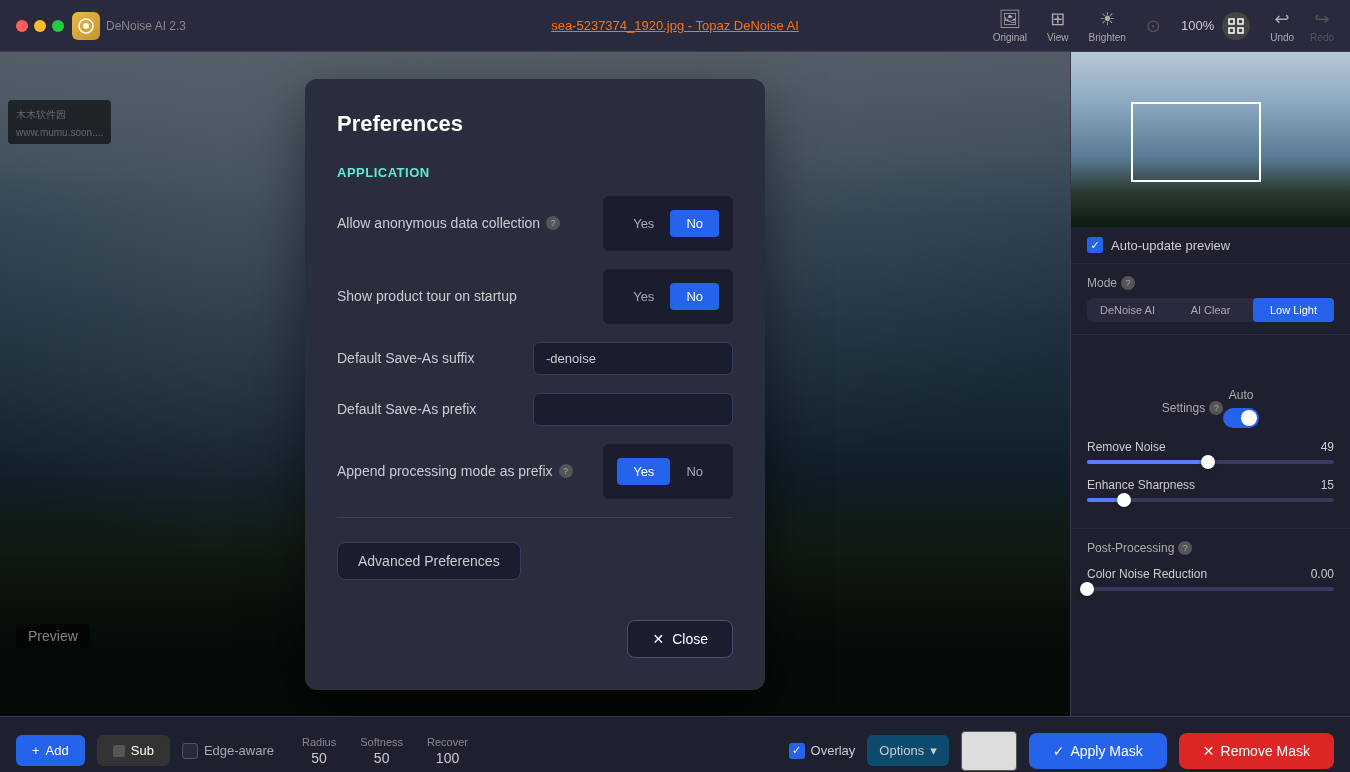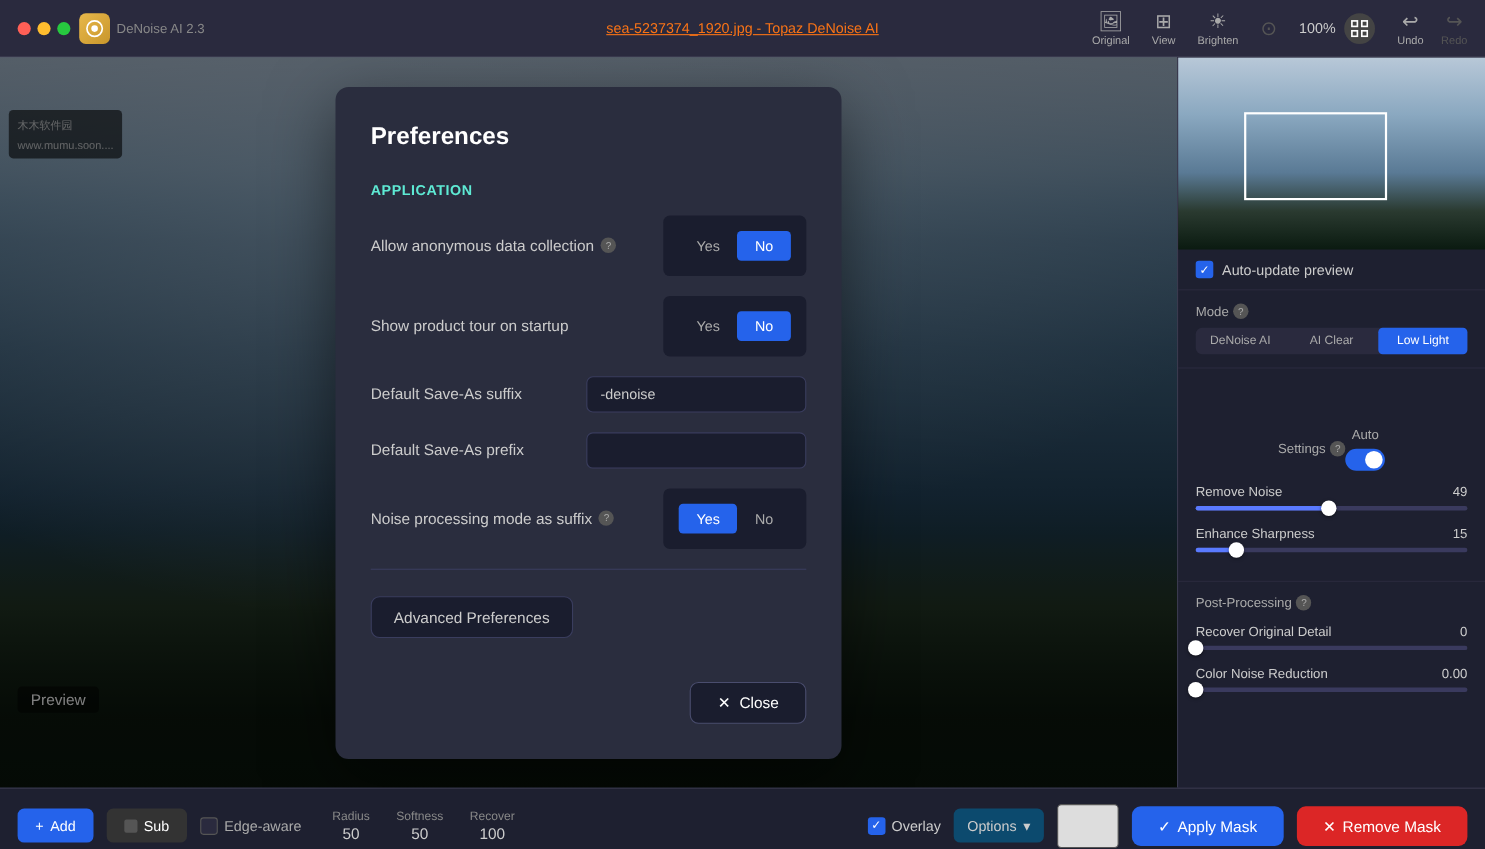--- a/index.html
+++ b/index.html
@@ -733,21 +733,21 @@
         <div class="modal-row">
           <div class="modal-row-label">
             <span>Default Save-As prefix</span>
           </div>
           <input class="modal-input" type="text" style="width: 200px;" value="">
         </div>
 
         
         <div class="modal-row">
           <div class="modal-row-label">
-            <span>Noise processing mode as suffix</span>
+            <span>Append processing mode as prefix</span>
             <div class="help-icon">?</div>
           </div>
           <div class="modal-toggle-group">
             <button class="modal-toggle-btn active">Yes</button>
             <button class="modal-toggle-btn">No</button>
           </div>
         </div>
 
         <div class="divider"></div>
 
@@ -825,30 +825,20 @@
         </div>
       </div>
     </div>
 
     <div class="post-section">
       <div class="post-label">
         <span>Post-Processing</span>
         <div class="help-icon">?</div>
       </div>
 
-      <div class="slider-row">
-        <div class="slider-header">
-          <span class="slider-name">Recover Original Detail</span>
-          <span class="slider-value">0</span>
-        </div>
-        <div class="slider-track">
-          <div class="slider-fill" style="width: 0%"></div>
-          <div class="slider-thumb" style="left: 0%"></div>
-        </div>
-      </div>
 
       <div class="slider-row">
         <div class="slider-header">
           <span class="slider-name">Color Noise Reduction</span>
           <span class="slider-value">0.00</span>
         </div>
         <div class="slider-track">
           <div class="slider-fill" style="width: 0%"></div>
           <div class="slider-thumb" style="left: 0%"></div>
         </div>

